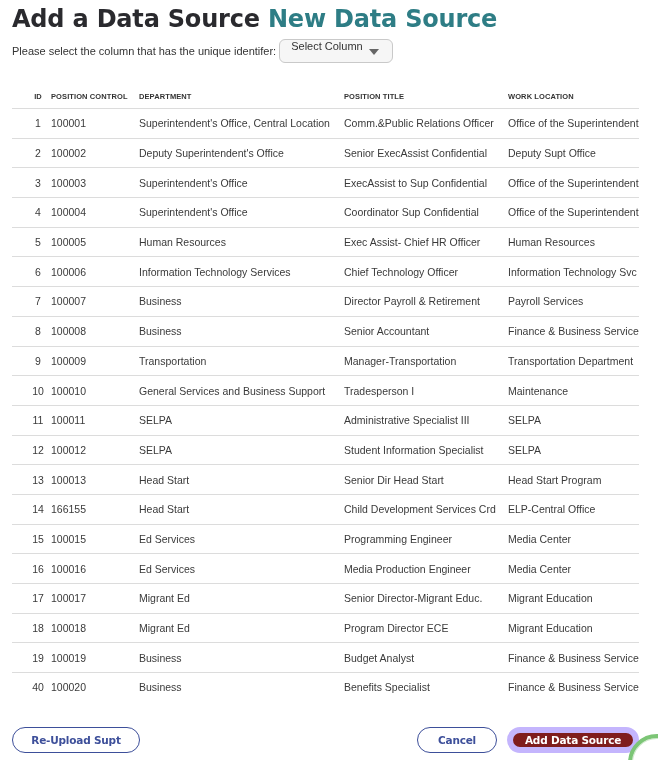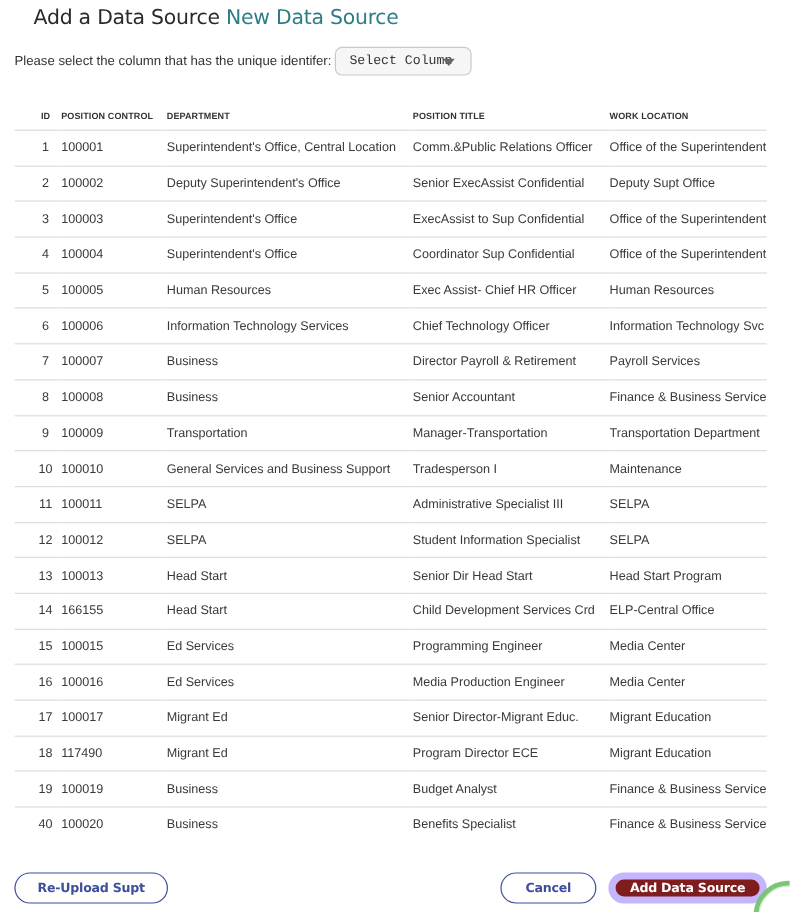--- a/index.html
+++ b/index.html
@@ -17,25 +17,25 @@
     }
     .modal {
       position: absolute;
       left: 0; top: 0;
       width: 658px;
       height: 760px;
       background: #fff;
     }
     .title {
       position: absolute;
-      left: 28px;
+      left: 12px;
       top: 5px;
       font-family: "DejaVu Sans", sans-serif;
-      font-size: 17px;
-      font-weight: 400;
+      font-size: 24px;
+      font-weight: 700;
       color: #2a2a2e;
       letter-spacing: -0.2px;
       white-space: nowrap;
     }
     .title .accent {
       color: #2e7d85;
     }
     .instruction-row {
       position: absolute;
       left: 12px;
@@ -49,27 +49,25 @@
     }
     .select {
       margin-left: 3px;
       width: 114px;
       height: 24px;
       border: 1px solid #c9c9c9;
       border-radius: 6px;
       background: #f6f6f6;
       box-sizing: border-box;
       display: flex;
-      align-items: center;
       padding-left: 11px;
       font-size: 11px;
       color: #333;
       position: relative;
       cursor: pointer;
-      font-family: Liberation Mono, monospace;
     }
     .select .caret {
       position: absolute;
       right: 13px;
       top: 9px;
       width: 0; height: 0;
       border-left: 5px solid transparent;
       border-right: 5px solid transparent;
       border-top: 6px solid #666;
     }
@@ -304,21 +302,21 @@
           </tr>
           <tr>
             <td class="c-id">17</td>
             <td>100017</td>
             <td>Migrant Ed</td>
             <td>Senior Director-Migrant Educ.</td>
             <td>Migrant Education</td>
           </tr>
           <tr>
             <td class="c-id">18</td>
-            <td>117490</td>
+            <td>100018</td>
             <td>Migrant Ed</td>
             <td>Program Director ECE</td>
             <td>Migrant Education</td>
           </tr>
           <tr>
             <td class="c-id">19</td>
             <td>100019</td>
             <td>Business</td>
             <td>Budget Analyst</td>
             <td>Finance &amp; Business Services</td>

